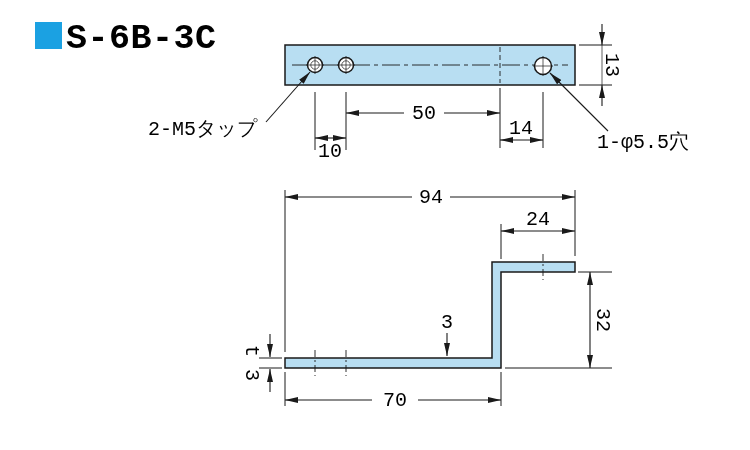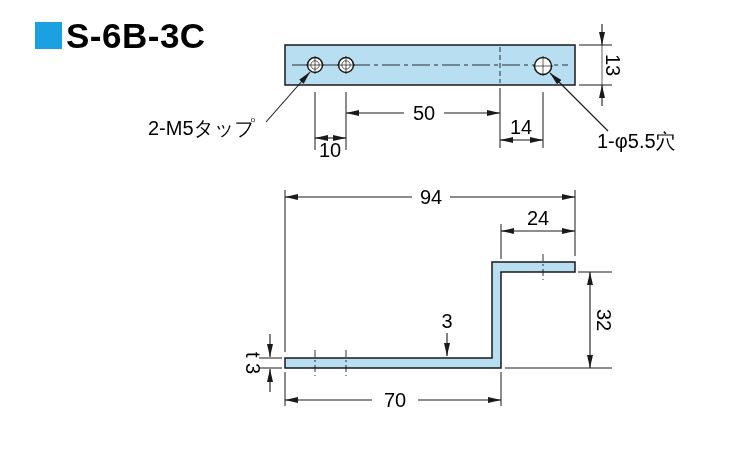--- a/index.html
+++ b/index.html
@@ -1,19 +1,19 @@
 <!DOCTYPE html>
 <html><head>
 <meta charset="utf-8">
 <style>
   html,body{margin:0;padding:0;background:#ffffff;}
   .stage{
     position:relative;width:750px;height:450px;background:#fff;
     border-bottom:1px solid #c9c9c9;
-    font-family:Liberation Sans, sans-serif;
+    font-family:Liberation Mono, monospace;
     overflow:hidden;
   }
   svg{display:block}
   .part{stroke:#1a1a1a;stroke-width:1.5;stroke-linejoin:miter;}
   .dl{stroke:#1a1a1a;stroke-width:1.1;fill:none;}
   .ext{stroke:#1a1a1a;stroke-width:1;fill:none;}
   .cl{stroke:#1a1a1a;stroke-width:0.9;fill:none;}
   .thin{stroke:#1a1a1a;stroke-width:0.7;fill:none;}
   text{fill:#000;}
   .dim{font-size:20px;}

